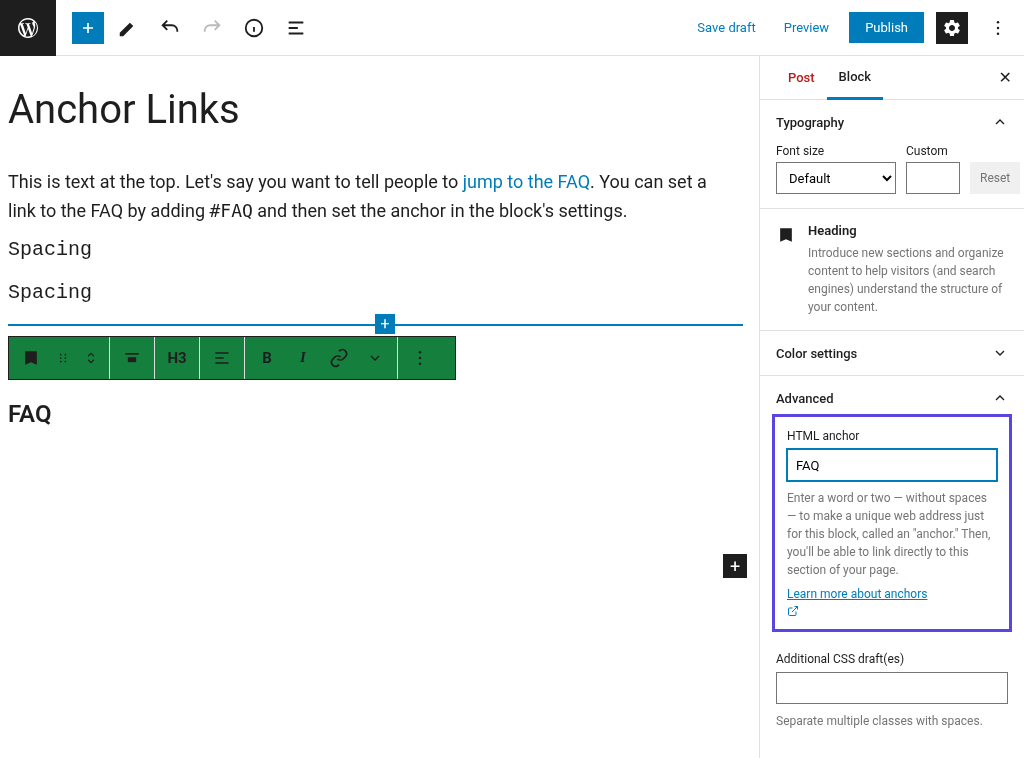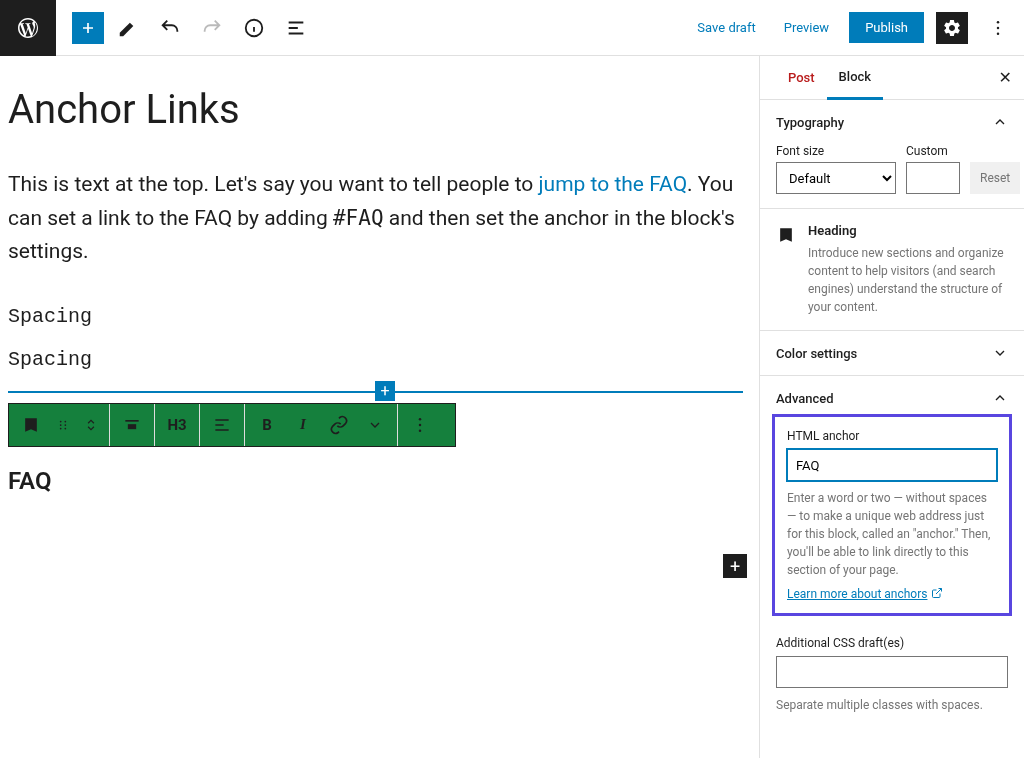--- a/index.html
+++ b/index.html
@@ -10,21 +10,21 @@
 .tb-left { display: flex; align-items: center; gap: 6px; padding-left: 16px; }
 .add-btn { width: 32px; height: 32px; background: #007cba; color: #fff; display: flex; align-items: center; justify-content: center; cursor: pointer; }
 .icon-btn { width: 36px; height: 36px; display: flex; align-items: center; justify-content: center; cursor: pointer; color: #1e1e1e; }
 .tb-right { margin-left: auto; display: flex; align-items: center; gap: 12px; }
 .tb-link { color: #007cba; padding: 8px 8px; cursor: pointer; }
 .publish-btn { background: #007cba; color: #fff; padding: 8px 16px; font-size: 13px; cursor: pointer; border: none; }
 .settings-btn { width: 32px; height: 32px; background: #1e1e1e; color: #fff; display: flex; align-items: center; justify-content: center; cursor: pointer; }
 .main { display: flex; height: calc(100% - 56px); }
 .editor { flex: 1; padding: 30px 8px 8px 8px; overflow: auto; position: relative; }
 .title { font-size: 40px; font-weight: 400; margin-bottom: 35px; }
-.para { font-size: 21px; line-height: 1.6; margin-bottom: 36px; max-width: 730px; }
+.para { font-size: 18px; line-height: 1.6; margin-bottom: 12px; max-width: 730px; }
 .para a { color: #007cba; text-decoration: none; }
 .para .code { font-family: monospace; }
 .spc { font-size: 20px; margin-bottom: 20px; font-family: Liberation Mono, monospace; }
 .hr-area { position: relative; margin-top: 10px; }
 .hr-line { border-top: 2px solid #007cba; width: 735px; }
 .hr-add { position: absolute; left: 367px; top: -10px; width: 20px; height: 20px; background: #007cba; color: #fff; display: flex; align-items: center; justify-content: center; font-size: 16px; }
 .block-toolbar { display: flex; border: 1px solid #1e1e1e; width: 448px; height: 44px; margin-top: 10px; background: #15803d; }
 .bt-sec { display: flex; align-items: center; border-right: 1px solid #ddd; padding: 0 4px; }
 .bt-sec:last-child { border-right: none; }
 .bt-btn { width: 36px; height: 36px; display: flex; align-items: center; justify-content: center; cursor: pointer; }
@@ -47,21 +47,21 @@
 .typo-col { display: flex; flex-direction: column; gap: 4px; }
 .typo-label { font-size: 12px; color: #1e1e1e; }
 .select-default { width: 120px; height: 32px; border: 1px solid #757575; padding: 0 8px; font-size: 13px; background: #fff; }
 .custom-input { width: 54px; height: 32px; border: 1px solid #757575; }
 .reset-btn { height: 32px; padding: 0 10px; background: #f0f0f0; border: none; color: #757575; font-size: 12px; cursor: pointer; }
 .adv-hl { border: 3px solid #5946e0; padding: 12px; margin: 8px 12px; }
 .field-label { font-size: 12px; margin-bottom: 6px; display: block; }
 .text-input { width: 100%; height: 32px; border: 1px solid #007cba; padding: 0 8px; font-size: 13px; outline: none; box-shadow: 0 0 0 1px #007cba; }
 .text-input.plain { border: 1px solid #757575; box-shadow: none; }
 .help-text { font-size: 12px; color: #757575; line-height: 1.5; margin-top: 8px; }
-.learn-link { color: #007cba; font-size: 12px; text-decoration: underline; display: inline-flex; align-items: flex-start; gap: 4px; margin-top: 8px; cursor: pointer; }
+.learn-link { color: #007cba; font-size: 12px; text-decoration: underline; display: inline-flex; align-items: flex-start; gap: 4px; margin-top: 8px; cursor: pointer; flex-direction: column; }
 .chev { width: 16px; height: 16px; }
 .field-block { padding: 12px 16px; }
 </style>
 </head>
 <body>
 
 <div class="topbar">
   <div class="wp-logo">
     <svg viewBox="0 0 24 24" fill="currentColor">
         <path d="M12 2C6.5 2 2 6.5 2 12s4.5 10 10 10 10-4.5 10-10S17.5 2 12 2zM3.5 12c0-1.2.3-2.4.7-3.4l4 11C5.6 18.1 3.5 15.3 3.5 12zm8.5 8.5c-.8 0-1.6-.1-2.4-.3l2.5-7.4 2.6 7.2c-.9.3-1.8.5-2.7.5zm1.2-12.5c.5 0 1-.1 1-.1.5-.1.4-.7-.1-.7 0 0-1.4.1-2.3.1-.8 0-2.2-.1-2.2-.1-.5 0-.5.7-.1.7 0 0 .4.1.9.1l1.3 3.6-1.9 5.6-3.1-9.2c.5 0 1-.1 1-.1.5-.1.4-.7-.1-.7 0 0-1.4.1-2.3.1h-.5C6.4 4.6 9 3.5 12 3.5c2.2 0 4.2.8 5.7 2.2h-.1c-.8 0-1.4.7-1.4 1.5 0 .7.4 1.3.8 2 .3.6.7 1.3.7 2.4 0 .7-.3 1.6-.7 2.7l-.9 2.9-3.1-9.2zm6.2-1.3c1 1.5 1.5 3.2 1.5 5.3 0 3.6-2 6.8-4.9 8.4l2.6-7.5c.5-1.2.6-2.2.6-3 .1-1.2-.1-2.3-.6-3.2h.8z"></path>

